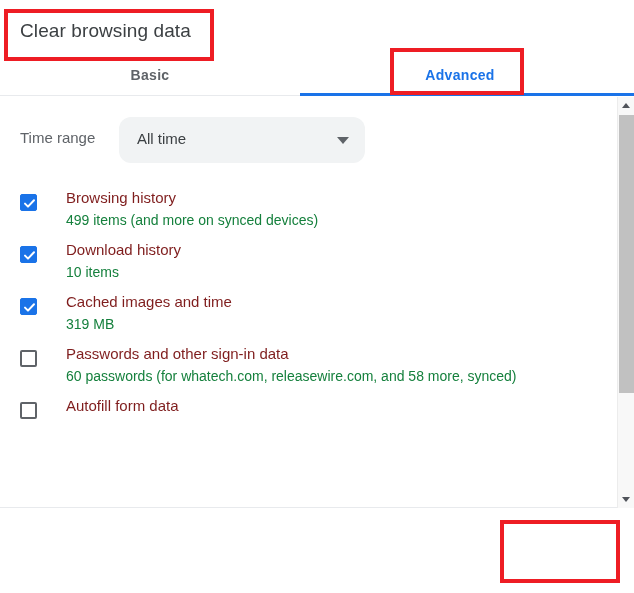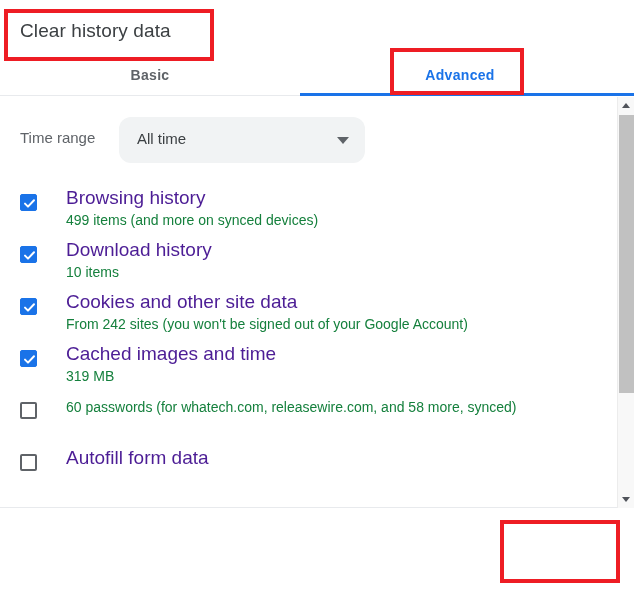--- a/index.html
+++ b/index.html
@@ -170,22 +170,22 @@
   .cb.on svg {
     position: absolute;
     left: 1px;
     top: 1px;
   }
   .row-text {
     margin-left: 46px;
     padding-top: 4px;
   }
   .row-title {
-    font-size: 19px;
-    color: #4c1d95;
+    font-size: 15px;
+    color: #7f1d1d;
     line-height: 21px;
   }
   .row-sub {
     font-size: 14px;
     color: #15803d;
     line-height: 21px;
     margin-top: 2px;
   }
 
   
@@ -251,21 +251,21 @@
   }
   .anno-title    { left: 4px;   top: 9px;   width: 210px; height: 52px; }
   .anno-advanced { left: 390px; top: 48px;  width: 134px; height: 47px; }
   .anno-clear    { left: 500px; top: 520px; width: 120px; height: 63px; }
 </style>
 </head>
 <body>
 
 <div class="dialog">
 
-  <div class="title">Clear history data</div>
+  <div class="title">Clear browsing data</div>
 
   <div class="tabstrip">
     <div class="tab tab-advanced">Advanced</div>
     <div class="tab tab-basic">Basic</div>
   </div>
   <div class="tab-divider"></div>
   <div class="tab-indicator"></div>
 
   <div class="scrollbody">
 
@@ -296,47 +296,37 @@
           <svg width="15" height="15" viewBox="0 0 15 15">
               <path d="M3 7.6 L6 10.6 L12 4.3" stroke="#ffffff" stroke-width="2" fill="none" stroke-linecap="round" stroke-linejoin="round"></path>
             </svg>
         </span>
         <div class="row-text">
           <div class="row-title">Download history</div>
           <div class="row-sub">10 items</div>
         </div>
       </div>
 
+
       <div class="row">
         <span class="cb on">
           <svg width="15" height="15" viewBox="0 0 15 15">
               <path d="M3 7.6 L6 10.6 L12 4.3" stroke="#ffffff" stroke-width="2" fill="none" stroke-linecap="round" stroke-linejoin="round"></path>
             </svg>
         </span>
         <div class="row-text">
-          <div class="row-title">Cookies and other site data</div>
-          <div class="row-sub">From 242 sites (you won't be signed out of your Google Account)</div>
-        </div>
-      </div>
-
-      <div class="row">
-        <span class="cb on">
-          <svg width="15" height="15" viewBox="0 0 15 15">
-              <path d="M3 7.6 L6 10.6 L12 4.3" stroke="#ffffff" stroke-width="2" fill="none" stroke-linecap="round" stroke-linejoin="round"></path>
-            </svg>
-        </span>
-        <div class="row-text">
           <div class="row-title">Cached images and time</div>
           <div class="row-sub">319 MB</div>
         </div>
       </div>
 
       <div class="row">
         <span class="cb off"></span>
         <div class="row-text">
+          <div class="row-title">Passwords and other sign-in data</div>
           <div class="row-sub">60 passwords (for whatech.com, releasewire.com, and 58 more, synced)</div>
         </div>
       </div>
 
       <div class="row">
         <span class="cb off"></span>
         <div class="row-text">
           <div class="row-title">Autofill form data</div>
         </div>
       </div>

